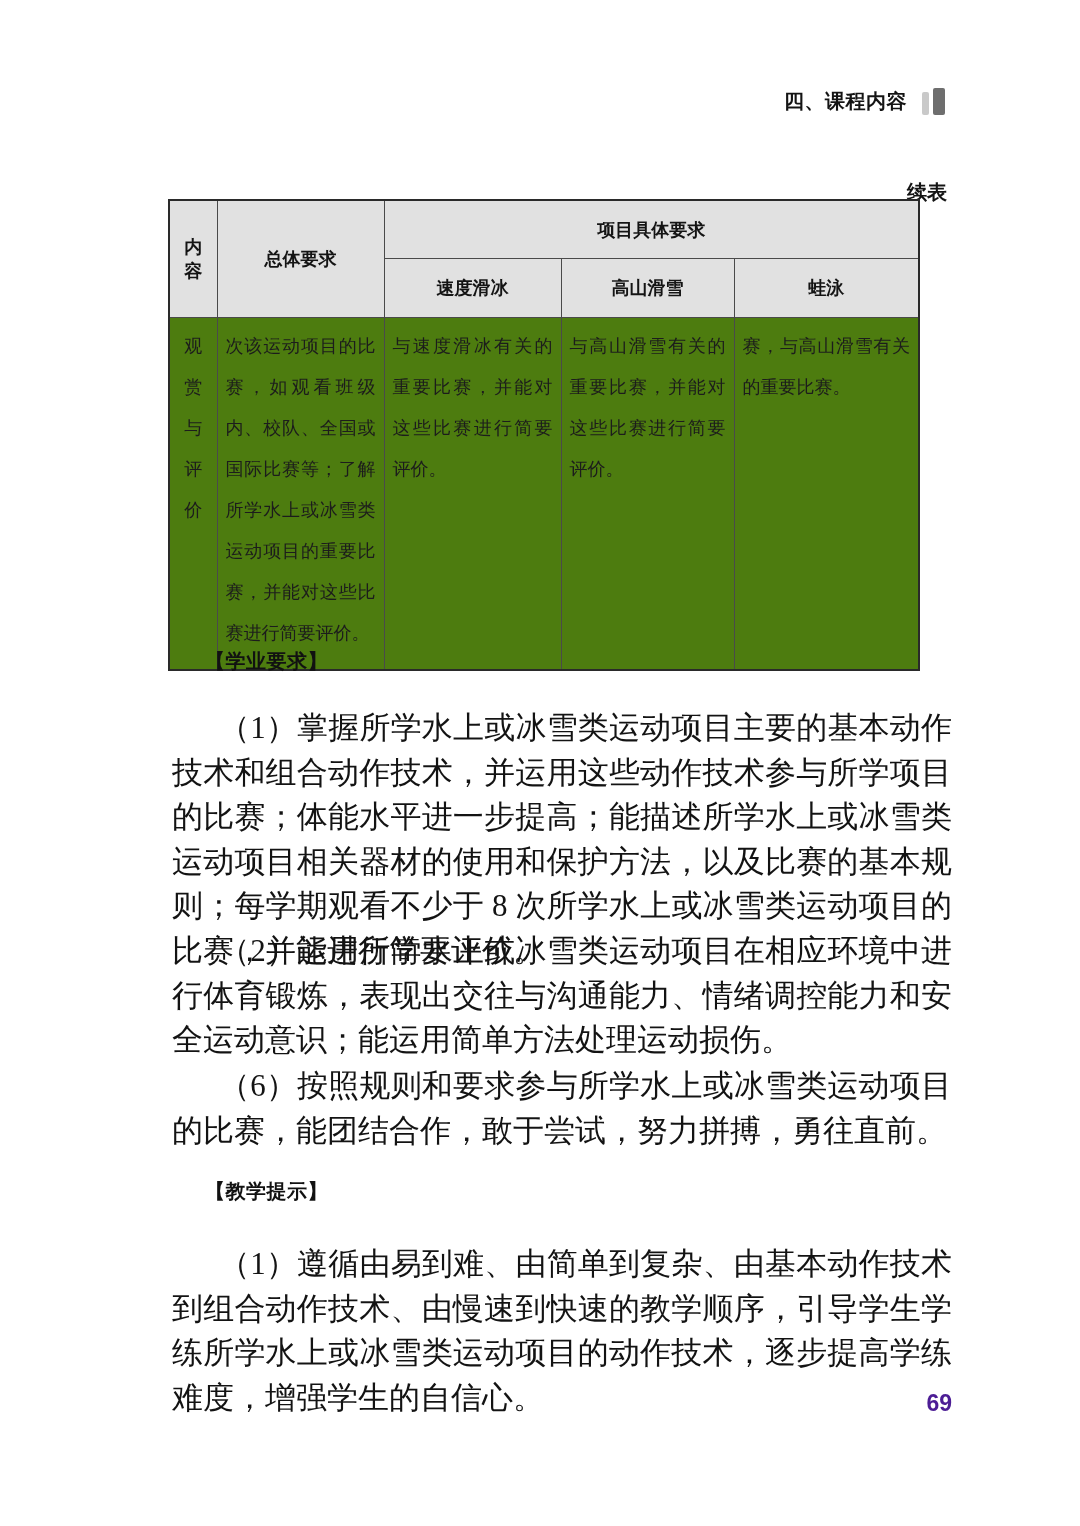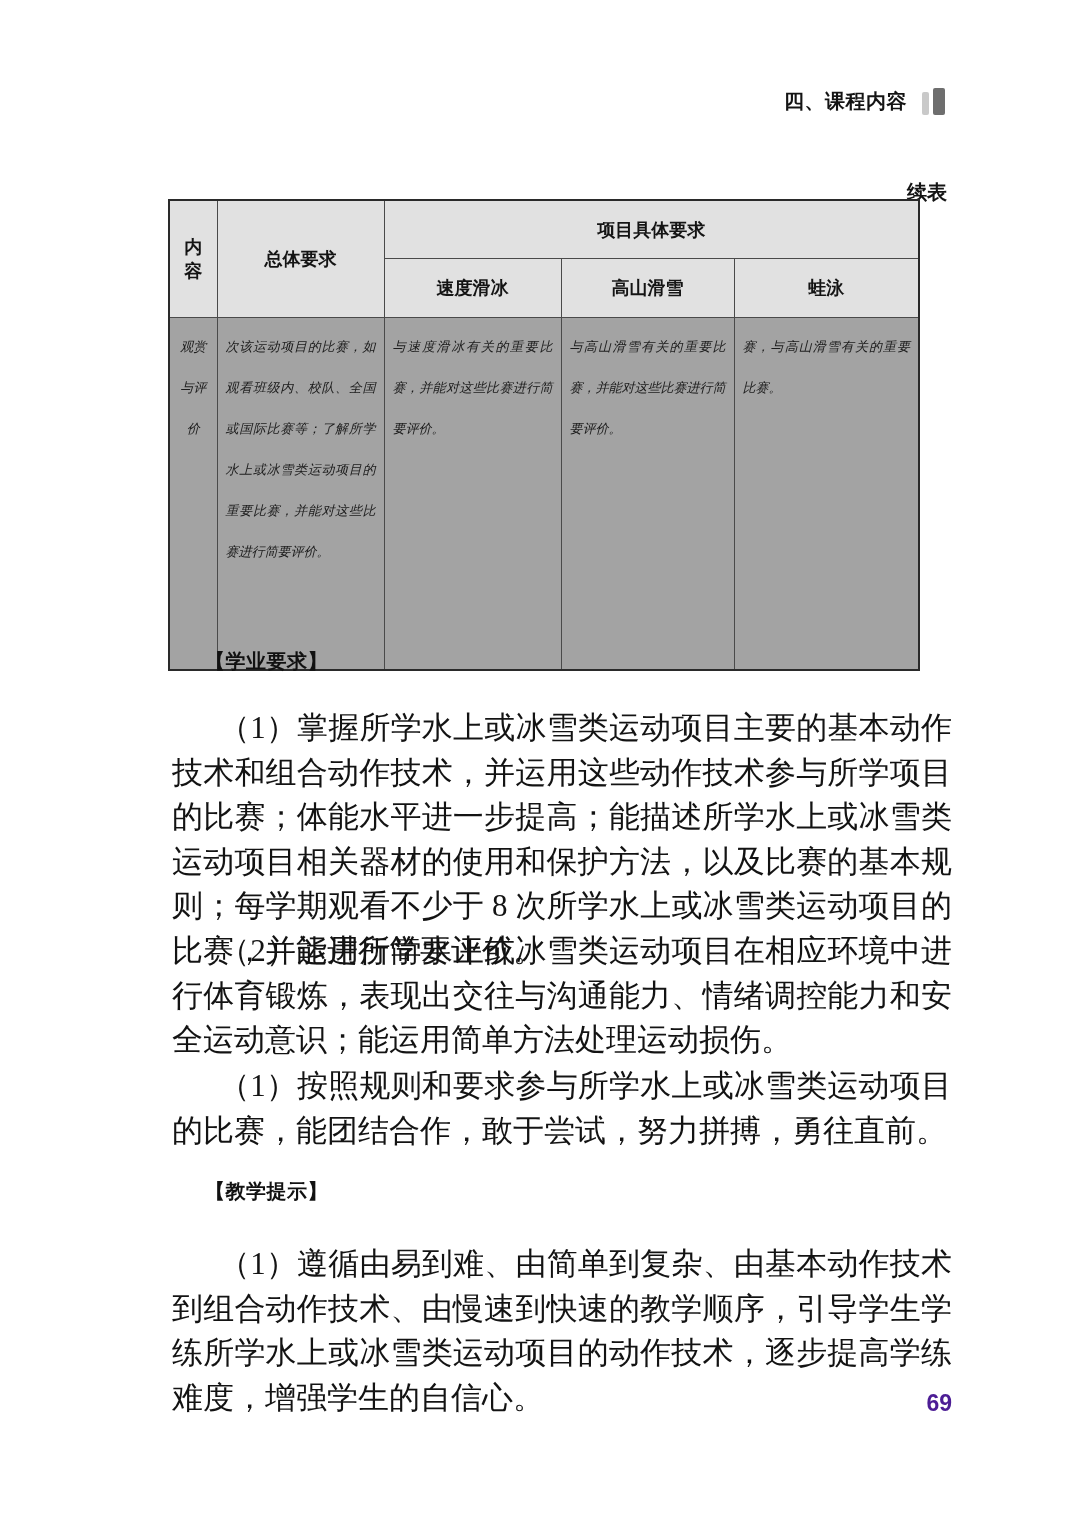--- a/index.html
+++ b/index.html
@@ -101,25 +101,24 @@
   .hr1 th { height: 41px; }
   .hr2 th { height: 42px; }
 
   .col-a { width: 48px; }
   .col-b { width: 167px; }
   .col-c { width: 177px; }
   .col-d { width: 173px; }
   .col-e { width: 185px; }
 
   table.req tbody td {
-    font-size: 13px;
+    font-size: 18px;
     line-height: 41px;
     color: #1c1c1c;
-    background: #a3a3a3;
-    font-style: italic;
+    background: #4d7c0f;
   }
   .cell-pad {
     padding: 8px 9px 10px 9px;
   }
   .cell-label {
     text-align: center;
     vertical-align: middle;
     font-size: 19.5px;
     line-height: 40px;
     padding: 0 3px;
@@ -220,21 +219,21 @@
       </tbody>
     </table>
   </div>
 
   <div class="sec-head" id="sec-xueye">【学业要求】</div>
 
   <div class="para" id="p1">（1）掌握所学水上或冰雪类运动项目主要的基本动作技术和组合动作技术，并运用这些动作技术参与所学项目的比赛；体能水平进一步提高；能描述所学水上或冰雪类运动项目相关器材的使用和保护方法，以及比赛的基本规则；每学期观看不少于 8 次所学水上或冰雪类运动项目的比赛，并能进行简要评价。</div>
 
   <div class="para" id="p2">（2）运用所学水上或冰雪类运动项目在相应环境中进行体育锻炼，表现出交往与沟通能力、情绪调控能力和安全运动意识；能运用简单方法处理运动损伤。</div>
 
-  <div class="para" id="p3">（1）按照规则和要求参与所学水上或冰雪类运动项目的比赛，能团结合作，敢于尝试，努力拼搏，勇往直前。</div>
+  <div class="para" id="p3">（6）按照规则和要求参与所学水上或冰雪类运动项目的比赛，能团结合作，敢于尝试，努力拼搏，勇往直前。</div>
 
   <div class="sec-head" id="sec-jiaoxue">【教学提示】</div>
 
   <div class="para" id="p4">（1）遵循由易到难、由简单到复杂、由基本动作技术到组合动作技术、由慢速到快速的教学顺序，引导学生学练所学水上或冰雪类运动项目的动作技术，逐步提高学练难度，增强学生的自信心。</div>
 
   <div class="folio">69</div>
 
 </div>
 
 </body></html>

